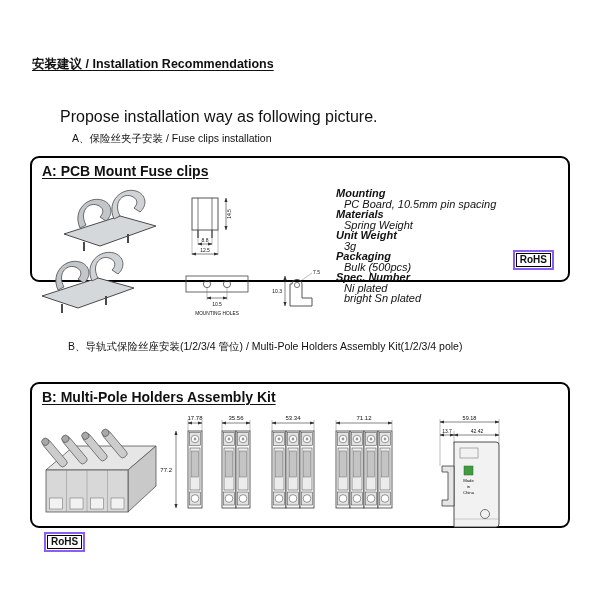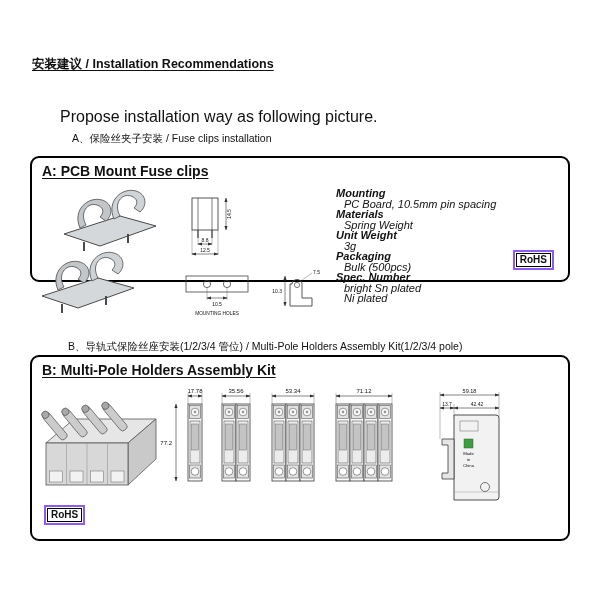--- a/index.html
+++ b/index.html
@@ -11,21 +11,21 @@
                 text-decoration:underline; text-underline-offset:2px; }
   .sub-zh { position:absolute; left:48px; top:84px; font-size:11px; }
   .sub-en { position:absolute; left:60px; top:108px; font-size:16px; }
   .section-label { position:absolute; font-size:10.5px; }
   .section-a { left:72px; top:132px; }
   .section-b { left:68px; top:340px; }
 
   .panel { position:absolute; left:30px; width:540px; border:2px solid #000;
            border-radius:9px; background:#fff; }
   .panel-a { top:156px; height:126px; }
-  .panel-b { top:355px; height:186px; }
+  .panel-b { top:382px; height:146px; }
   .panel-title { position:absolute; left:10px; top:5px; font-size:14px; font-weight:bold;
                  text-decoration:underline; text-underline-offset:2px; }
 
   .drawings-a { position:absolute; left:8px; top:26px; }
   .drawings-b { position:absolute; left:4px; top:22px; }
 
   .specs { position:absolute; left:304px; top:30px; font-size:11px; line-height:10.5px;font-style:italic; }
   .spec-label { font-weight:bold; }
   .spec-value { padding-left:8px; }
 
@@ -113,22 +113,22 @@
     <div class="specs">
       <div class="spec-label">Mounting</div>
       <div class="spec-value">PC Board, 10.5mm pin spacing</div>
       <div class="spec-label">Materials</div>
       <div class="spec-value">Spring Weight</div>
       <div class="spec-label">Unit Weight</div>
       <div class="spec-value">3g</div>
       <div class="spec-label">Packaging</div>
       <div class="spec-value">Bulk (500pcs)</div>
       <div class="spec-label">Spec. Number</div>
+      <div class="spec-value">Ni plated</div>
       <div class="spec-value">bright Sn plated</div>
-      <div class="spec-value">Ni plated</div>
     </div>
 
     <div class="rohs rohs-a">
       <span>RoHS</span>
     </div>
   </div>
 
   <div class="section-label section-b">B、导轨式保险丝座安装(1/2/3/4 管位) / Multi-Pole Holders Assembly Kit(1/2/3/4 pole)</div>
 
   <div class="panel panel-b">

